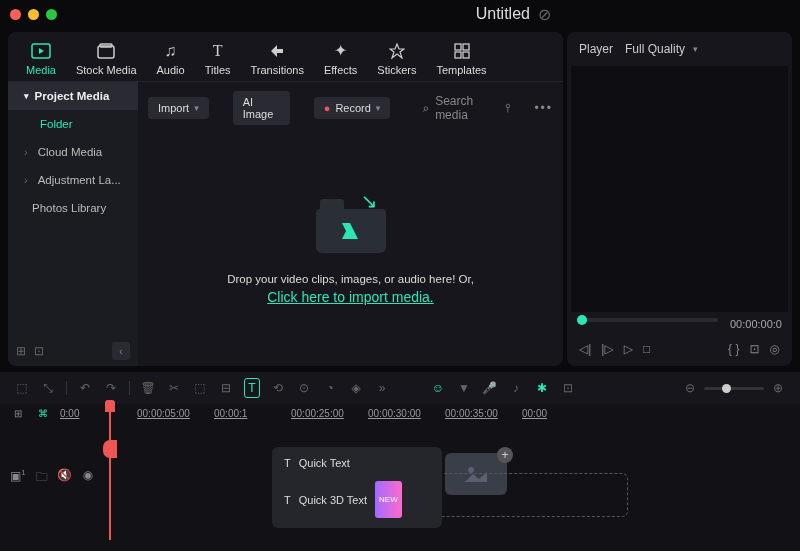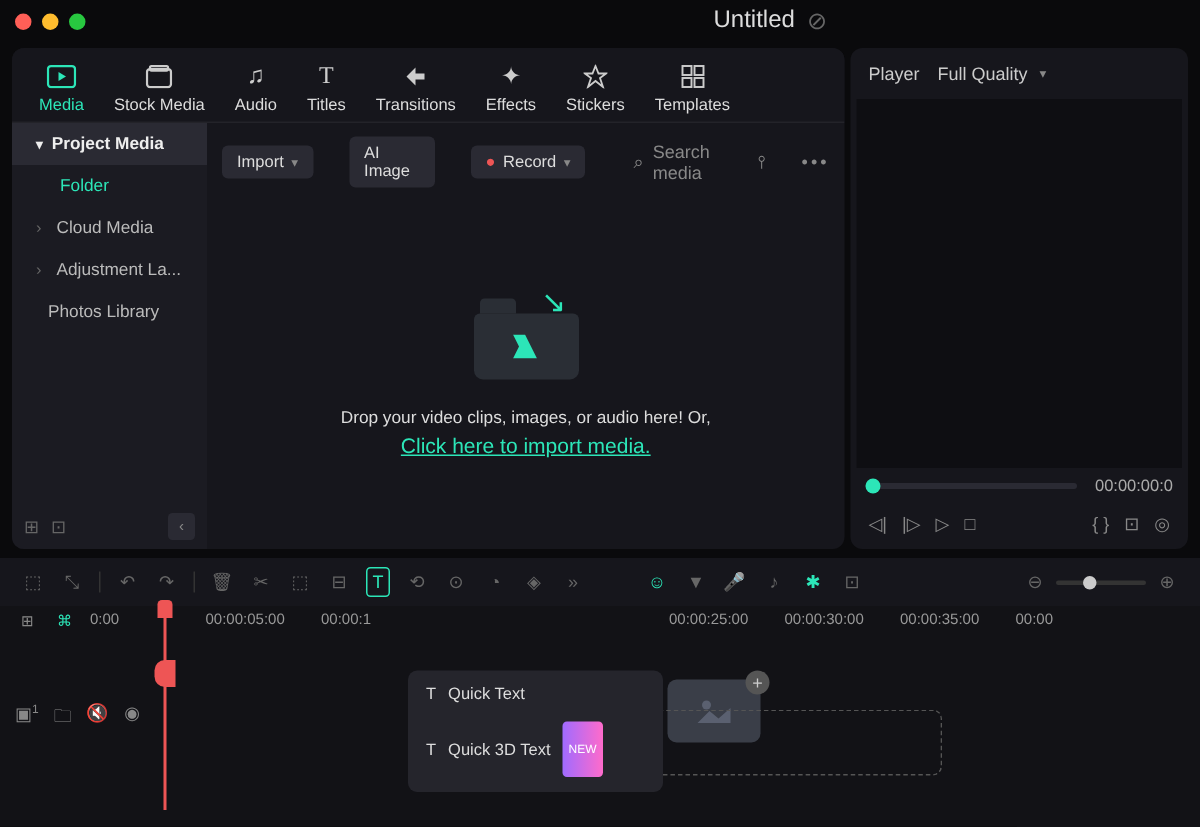--- a/index.html
+++ b/index.html
@@ -32,34 +32,34 @@
 .folder-ic { width: 70px; height: 58px; position: relative; margin-bottom: 16px; }
 .folder-back { position: absolute; bottom: 0; width: 70px; height: 44px; background: #2a2e35; border-radius: 4px 4px 6px 6px; }
 .folder-tab { position: absolute; top: 4px; left: 4px; width: 24px; height: 10px; background: #2a2e35; border-radius: 3px 3px 0 0; }
 .folder-logo { position: absolute; bottom: 14px; left: 22px; width: 24px; height: 16px; }
 .arrow-down { position: absolute; top: -6px; right: 8px; color: #2ce6b8; font-size: 20px; }
 .link { color: #2ce6b8; text-decoration: underline; cursor: pointer; font-size: 14px; }
 .right-panel { flex: 1; margin: 4px 8px 4px 4px; background: #16161c; border-radius: 8px; display: flex; flex-direction: column; }
 .preview-head { display: flex; align-items: center; gap: 12px; padding: 10px 12px; font-size: 12px; }
 .sel { color: #ccc; display: flex; align-items: center; gap: 8px; cursor: pointer; }
 .preview-body { flex: 1; background: #0e0e12; margin: 0 4px; }
-.preview-ctrl { padding: 6px 10px; display: flex; align-items: center; gap: 4px; }
+.preview-ctrl { padding: 6px 10px; display: flex; align-items: flex-start; gap: 4px; }
 .scrub { flex: 1; height: 4px; background: #2a2a33; border-radius: 2px; position: relative; }
 .scrub::before { content: ''; position: absolute; left: 0; top: -3px; width: 10px; height: 10px; background: #2ce6b8; border-radius: 50%; }
 .time-lbl { font-size: 11px; color: #aaa; margin-left: 8px; }
 .transport { display: flex; align-items: center; gap: 6px; padding: 4px 10px 8px; color: #888; }
 .transport .tb { cursor: pointer; padding: 2px; }
 .transport .spacer { flex: 1; }
 .timeline { background: #121216; height: 180px; margin-top: 2px; padding: 0; position: relative; }
 .tl-tools { display: flex; align-items: center; gap: 10px; padding: 6px 14px; background: #16161c; }
 .tl-tools .ti { color: #666; cursor: pointer; width: 16px; text-align: center; }
 .tl-tools .ti.on { color: #2ce6b8; border: 1px solid #2ce6b8; padding: 2px 3px; border-radius: 3px; }
 .tl-tools .sep { width: 1px; height: 14px; background: #333; }
 .tl-ruler { display: flex; padding: 4px 0 4px 60px; gap: 0; font-size: 10px; color: #999; position: relative; }
-.tl-mark { width: 77px; }
+.tl-mark { width: 77px; text-decoration: underline; }
 .playhead { position: absolute; left: 109px; top: 28px; width: 2px; height: 140px; background: #e55; z-index: 5; }
 .playhead::before { content: ''; position: absolute; top: 0; left: -4px; width: 10px; height: 12px; background: #e55; border-radius: 3px 3px 0 0; }
 .playhead::after { content: ''; position: absolute; top: 40px; left: -6px; width: 14px; height: 18px; background: #e55; border-radius: 7px 0 0 7px; }
 .tl-tracks { position: relative; padding-left: 60px; }
 .tl-dropdown { position: absolute; left: 272px; top: -6px; background: #25252c; border-radius: 6px; padding: 4px 0; width: 170px; z-index: 10; }
 .dd-item { padding: 6px 12px; font-size: 11px; color: #ddd; cursor: pointer; display: flex; align-items: center; gap: 8px; }
 .badge { font-size: 8px; background: linear-gradient(90deg,#a06bff,#ff6bcb); color: #fff; padding: 14px 4px; border-radius: 3px; }
 .track-area { margin-top: 30px; position: relative; height: 70px; }
 .drop-rect { position: absolute; left: 268px; top: 20px; width: 300px; height: 44px; border: 1.5px dashed #555; border-radius: 6px; }
 .thumb { position: absolute; left: 385px; top: 0; width: 62px; height: 42px; background: #3a3e48; border-radius: 6px; display: flex; align-items: center; justify-content: center; }
@@ -270,21 +270,21 @@
       <span class="ti">⊕</span>
     </div>
   </div>
 
   <div class="tl-ruler">
     <span style="position:absolute;left:14px;color:#888">⊞</span>
     <span style="position:absolute;left:38px;color:#2ce6b8">⌘</span>
     <div class="tl-mark">0:00</div>
     <div class="tl-mark">00:00:05:00</div>
     <div class="tl-mark">00:00:1</div>
-    <div class="tl-mark" style="margin-left:155px">00:00:25:00</div>
+    <div class="tl-mark" style="">00:00:25:00</div>
     <div class="tl-mark">00:00:30:00</div>
     <div class="tl-mark">00:00:35:00</div>
     <div class="tl-mark">00:00</div>
   </div>
 
   <div class="playhead"></div>
 
   <div class="tl-tracks">
     <div class="tl-dropdown">
       <div class="dd-item">

